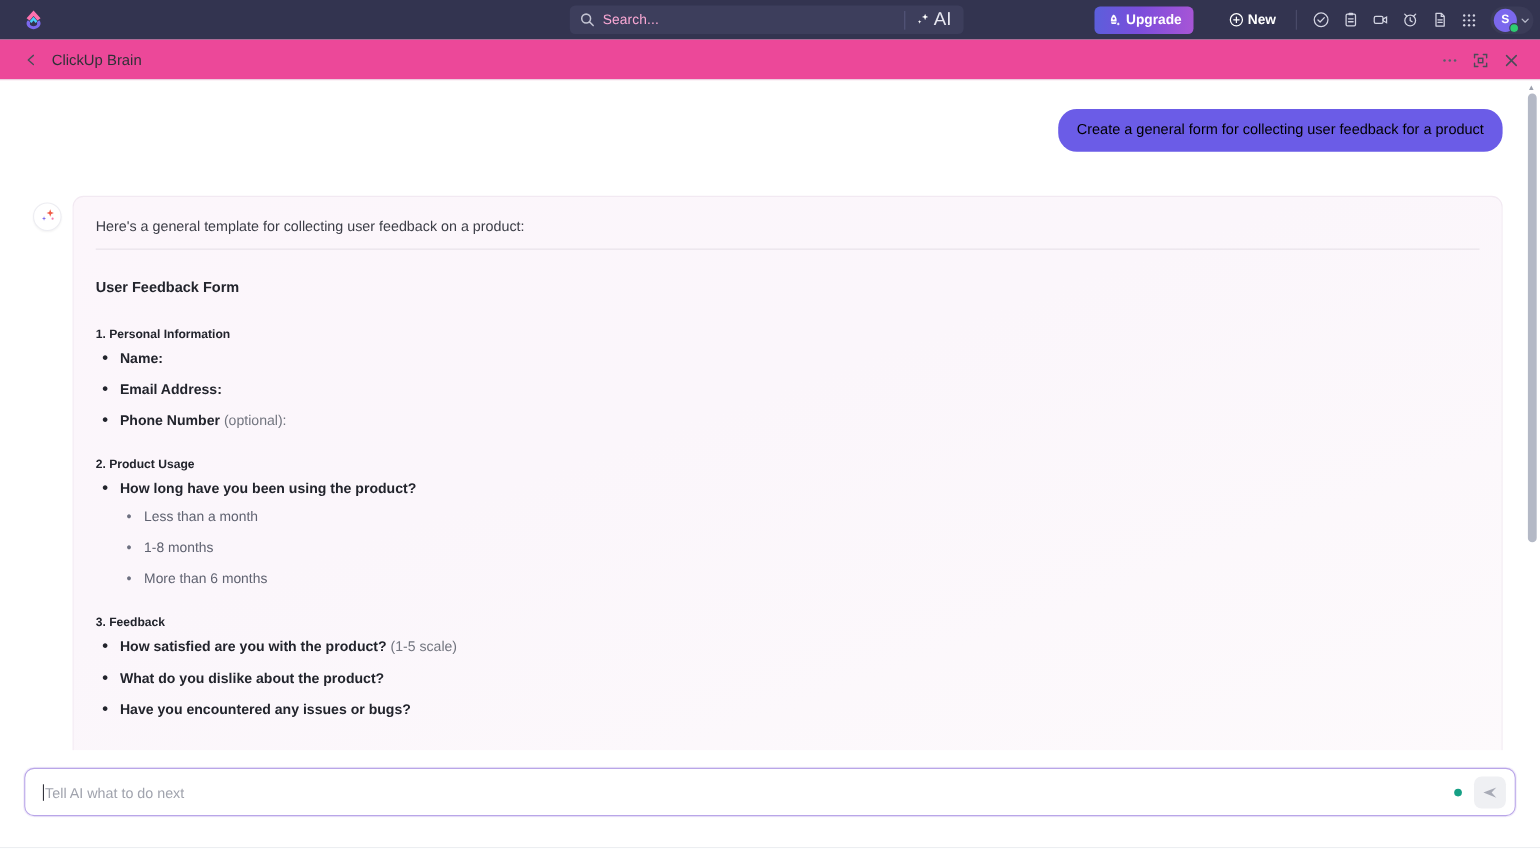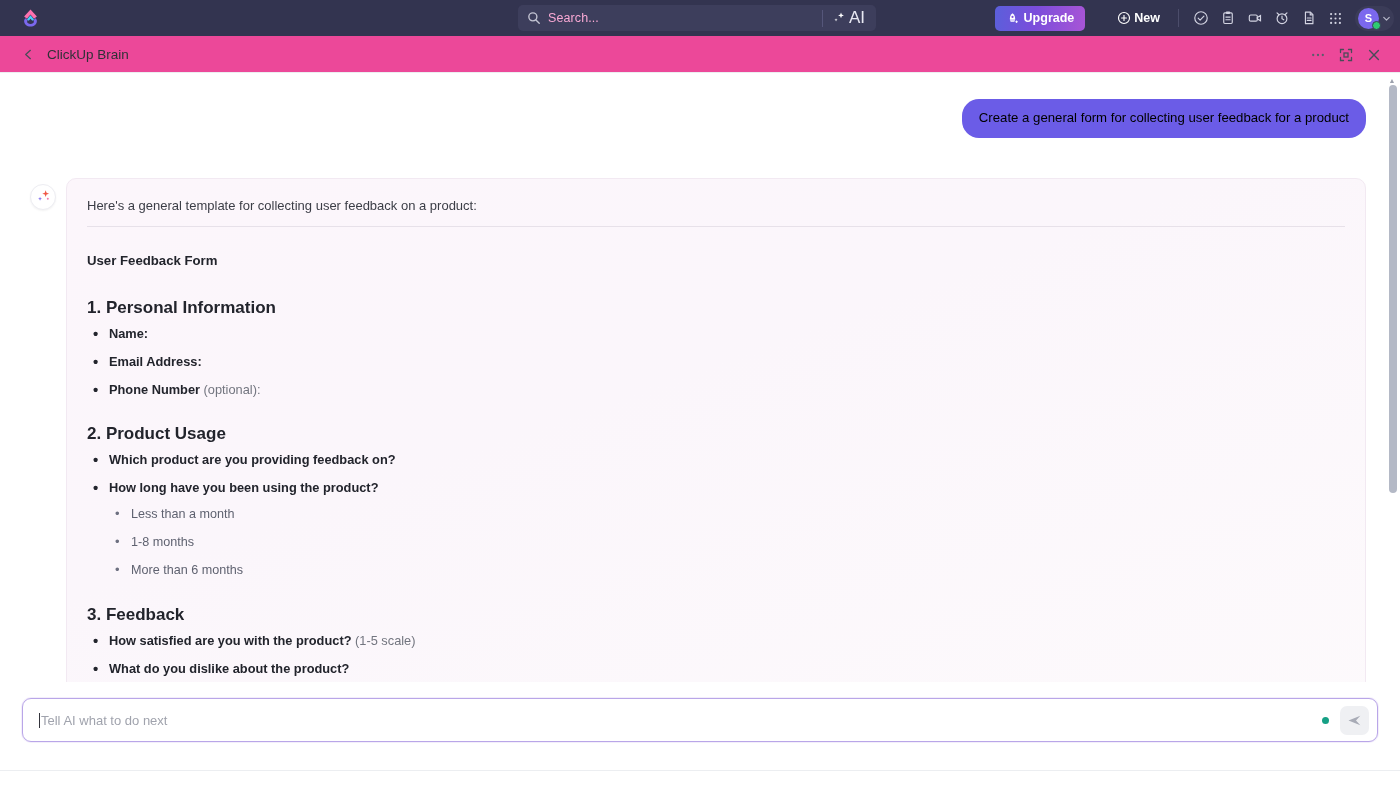--- a/index.html
+++ b/index.html
@@ -139,21 +139,21 @@
     border-radius: 10px;
     padding: 16px 20px 20px 20px;
     min-height: 540px;
   }
   .ai-intro {
     font-size: 13px; color: #3b3d46; padding: 3px 0 13px 0;
   }
   .ai-divider { height: 1px; background: #e7e1e9; margin-bottom: 26px; }
 
   .doc-title { font-size: 13.2px; font-weight: bold; color: #22242c; margin-bottom: 30px;}
-  .sec-head { font-size: 17px; font-weight: bold; color: #22242c; margin: 0 0 8px 0; }
+  .sec-head { font-size: 11px; font-weight: bold; color: #22242c; margin: 0 0 8px 0; }
   .sec-block { margin-bottom: 26px; }
   ul.lvl1 { list-style: none; margin: 0; padding: 0; }
   ul.lvl1 > li {
     position: relative; padding-left: 22px; margin: 0 0 13px 0;
     font-size: 12.8px; font-weight: bold; color: #22242c; line-height: 1.2;
   }
   ul.lvl1 > li::before {
     content: "•"; position: absolute; left: 6px; top: -1px;
     font-size: 15px; color: #22242c; font-weight: bold;
   }
@@ -395,21 +395,20 @@
             <div class="sec-head">1. Personal Information</div>
             <ul class="lvl1">
               <li><span>Name:</span></li>
               <li><span>Email Address:</span></li>
               <li><span>Phone Number</span><span class="muted-note"> (optional):</span></li>
             </ul>
           </div>
           <div class="sec-block">
             <div class="sec-head">2. Product Usage</div>
             <ul class="lvl1">
-              <li><span>Which product are you providing feedback on?</span></li>
               <li><span>How long have you been using the product?</span><ul class="lvl2">
                   <li>Less than a month</li>
                   <li>1-8 months</li>
                   <li>More than 6 months</li>
                 </ul></li>
             </ul>
           </div>
           <div class="sec-block">
             <div class="sec-head">3. Feedback</div>
             <ul class="lvl1">

